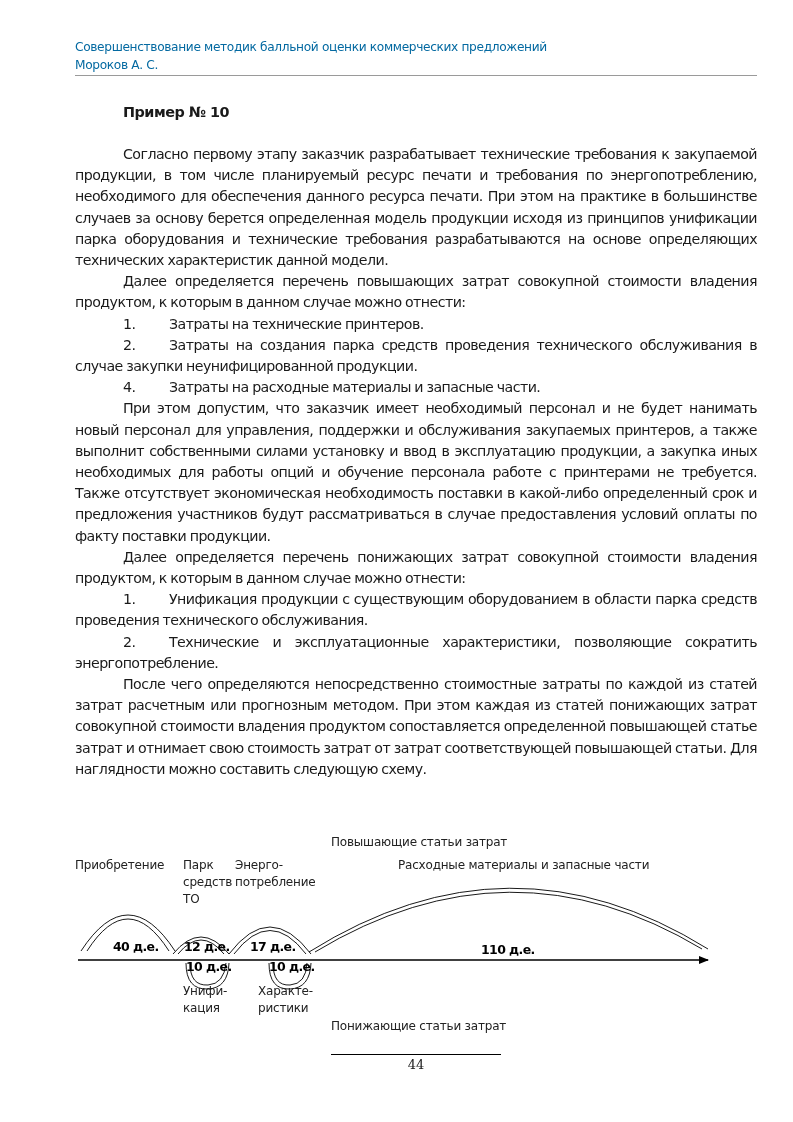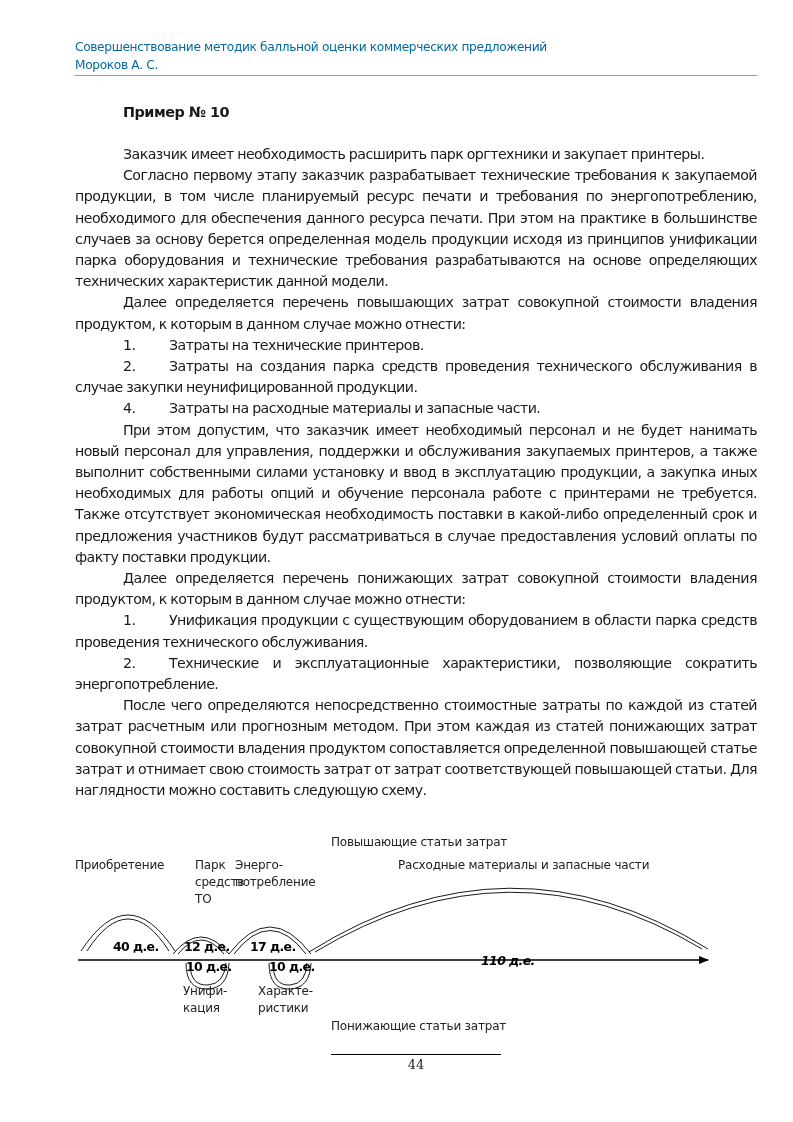--- a/index.html
+++ b/index.html
@@ -34,21 +34,20 @@
 
 <div class="running-head">
   <div>Совершенствование методик балльной оценки коммерческих предложений</div>
   <div>Мороков А. С.</div>
 </div>
 <div class="head-rule"></div>
 
 <div class="heading">Пример № 10</div>
 
 <div class="body-text">
-  <p class="indent">Заказчик имеет необходимость расширить парк оргтехники и закупает принтеры.</p>
   <p class="indent">Согласно первому этапу заказчик разрабатывает технические требования к закупаемой продукции, в том числе планируемый ресурс печати и требования по энергопотреблению, необходимого для обеспечения данного ресурса печати. При этом на практике в большинстве случаев за основу берется определенная модель продукции исходя из принципов унификации парка оборудования и технические требования разрабатываются на основе определяющих технических характеристик данной модели.</p>
   <p class="indent">Далее определяется перечень повышающих затрат совокупной стоимости владения продуктом, к которым в данном случае можно отнести:</p>
   <p class="list-item"><span class="num">1.</span><span>Затраты на технические принтеров.</span></p>
   <p class="list-item"><span class="num">2.</span><span>Затраты на создания парка средств проведения технического обслуживания в случае закупки неунифицированной продукции.</span></p>
   <p class="list-item"><span class="num">4.</span><span>Затраты на расходные материалы и запасные части.</span></p>
   <p class="indent">При этом допустим, что заказчик имеет необходимый персонал и не будет нанимать новый персонал для управления, поддержки и обслуживания закупаемых принтеров, а также выполнит собственными силами установку и ввод в эксплуатацию продукции, а закупка иных необходимых для работы опций и обучение персонала работе с принтерами не требуется. Также отсутствует экономическая необходимость поставки в какой-либо определенный срок и предложения участников будут рассматриваться в случае предоставления условий оплаты по факту поставки продукции.</p>
   <p class="indent">Далее определяется перечень понижающих затрат совокупной стоимости владения продуктом, к которым в данном случае можно отнести:</p>
   <p class="list-item"><span class="num">1.</span><span>Унификация продукции с существующим оборудованием в области парка средств проведения технического обслуживания.</span></p>
   <p class="list-item"><span class="num">2.</span><span>Технические и эксплуатационные характеристики, позволяющие сократить энергопотребление.</span></p>
   <p class="indent">После чего определяются непосредственно стоимостные затраты по каждой из статей затрат расчетным или прогнозным методом. При этом каждая из статей понижающих затрат совокупной стоимости владения продуктом сопоставляется определенной повышающей статье затрат и отнимает свою стоимость затрат от затрат соответствующей повышающей статьи. Для наглядности можно составить следующую схему.</p>
@@ -89,37 +88,37 @@
       <path d="M273,135 Q273,158 290,157 Q306,156 307,135"></path>
       <path d="M269,135 Q269,162 290,161 Q310,160 311,135"></path>
     </g>
   </svg>
 
   <div class="dlabel" style="left:331px; top:6px;">Повышающие статьи затрат</div>
 
   <div class="dlabel" style="left:75px; top:29px;">
     <div>Приобретение</div>
   </div>
-  <div class="dlabel" style="left:183px; top:29px; width:50px;margin-left:12px;">
+  <div class="dlabel" style="left:183px; top:29px; width:50px;">
     <div>Парк</div>
     <div>средств</div>
     <div>ТО</div>
   </div>
   <div class="dlabel" style="left:235px; top:29px; width:82px;">
     <div>Энерго-</div>
     <div>потребление</div>
   </div>
   <div class="dlabel" style="left:398px; top:29px;">
     <div>Расходные материалы и запасные части</div>
   </div>
 
   <div class="vlabel" style="left:113px; top:111px;">40 д.е.</div>
   <div class="vlabel" style="left:184px; top:111px;">12 д.е.</div>
   <div class="vlabel" style="left:250px; top:111px;">17 д.е.</div>
-  <div class="vlabel" style="left:481px; top:125px;font-style:italic;">110 д.е.</div>
+  <div class="vlabel" style="left:481px; top:114px;">110 д.е.</div>
 
   <div class="vlabel" style="left:186px; top:131px;">10 д.е.</div>
   <div class="vlabel" style="left:269px; top:131px;">10 д.е.</div>
 
   <div class="dlabel" style="left:183px; top:155px; width:52px;">
     <div>Унифи-</div>
     <div>кация</div>
   </div>
   <div class="dlabel" style="left:258px; top:155px; width:64px;">
     <div>Характе-</div>

